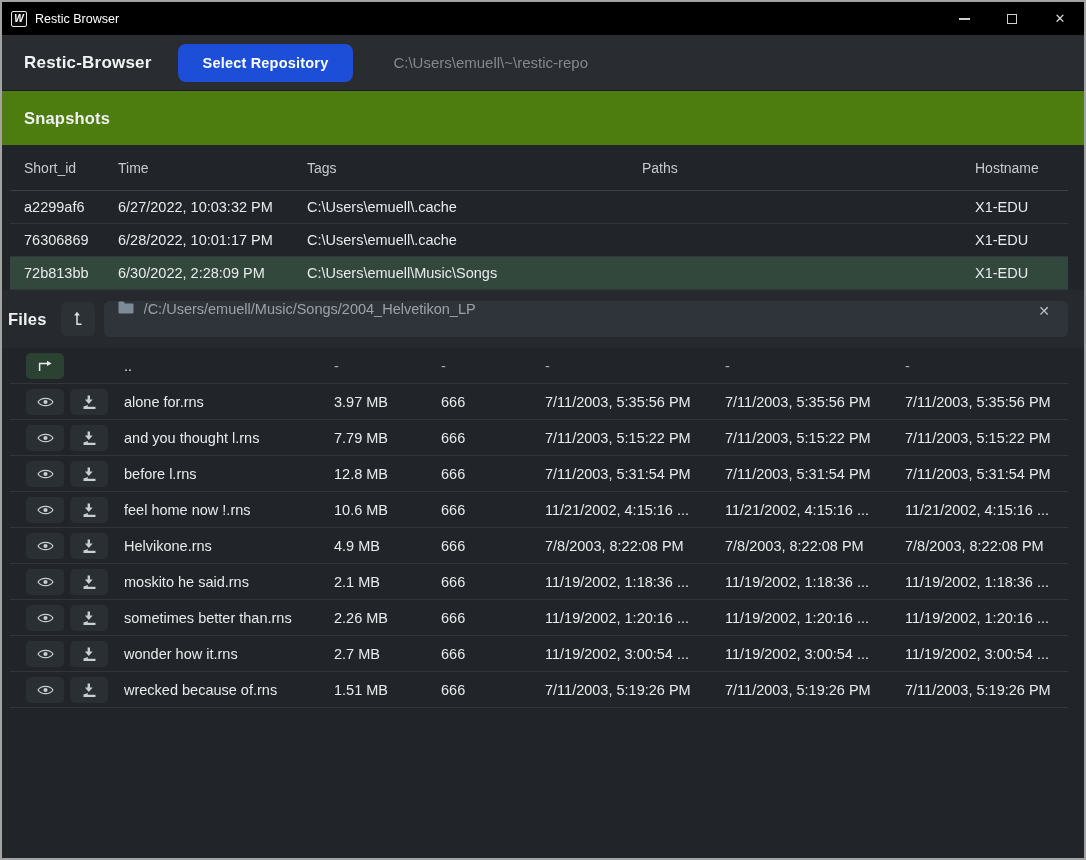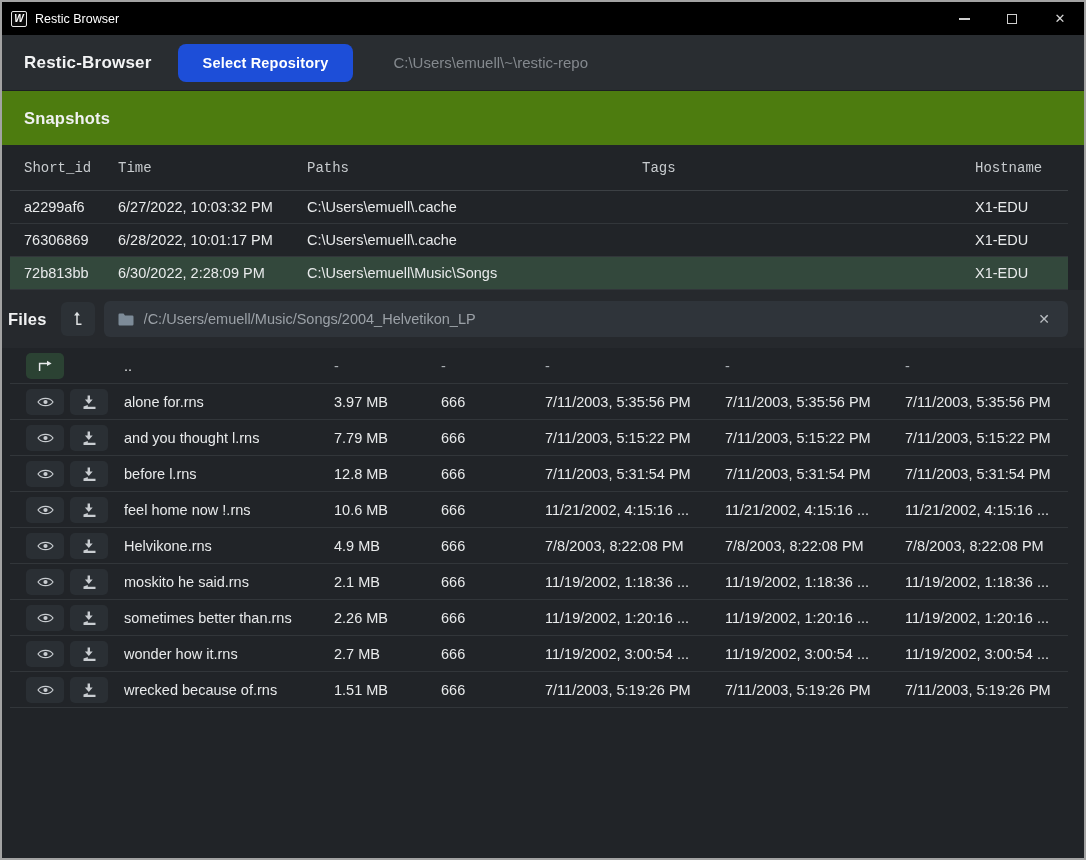--- a/index.html
+++ b/index.html
@@ -63,21 +63,21 @@
   }
   .section-title { font-size:16.5px; font-weight:bold; color:#f0f1f2; letter-spacing:.2px; }
 
   
   .snap-table, .files-table { margin:0 16px 0 8px; }
   .grid-snap  { display:grid; grid-template-columns:94px 189px 335px 333px 1fr; align-items:center; }
   .grid-files { display:grid; grid-template-columns:100px 210px 107px 104px 180px 180px 1fr; align-items:center; }
   .cell { padding-left:14px; white-space:nowrap; overflow:hidden; text-overflow:clip; font-size:14.5px; color:#e8eaeb; }
   .thead { border-bottom:1px solid #3c4044; }
   .thead .cell { font-size:14px; color:#c7cbce; }
-  .grid-snap.thead { height:46px;font-family:Liberation Mono, monospace; }
+  .grid-snap.thead { height:46px; }
   .grid-files.thead { height:40px; }
 
   .snap-row { height:33px; border-bottom:1px solid #32363a; }
   .snap-row.selected { background:#33483c; }
 
   .file-row { height:36px; border-bottom:1px solid #32363a; }
   .path-cell { display:flex; gap:6px; padding-left:16px; align-items:center; }
   .icon-btn {
     width:38px; height:26px; border:none; border-radius:5px;
     background:#2a2f34; display:flex; align-items:center; justify-content:center;
@@ -94,21 +94,21 @@
   }
   .up-btn {
     margin-left:14px;
     width:34px; height:34px; border:none; border-radius:6px;
     background:#2c3136; display:flex; align-items:center; justify-content:center;
     cursor:pointer;
   }
   .path-bar {
     margin-left:9px; flex:1; height:36px;
     background:#2f343a; border-radius:6px;
-    display:flex; align-items:center; padding:0 14px;
+    display:flex; align-items:flex-start; padding:0 14px;
     cursor:text;
   }
   .folder-ic { display:flex; margin-right:10px; }
   .path-text { color:#9ba1a7; font-size:14.5px; flex:1; white-space:nowrap; overflow:hidden; }
   .clear-btn { color:#b9bdc1; font-size:14px; cursor:pointer; padding:2px 4px; }
 </style>
 </head>
 <body>
 
 <div class="window">
@@ -138,22 +138,22 @@
   </div>
 
   <div class="strip">
     <span class="section-title">Snapshots</span>
   </div>
 
   <div class="snap-table">
     <div class="grid-snap thead" id="snap-head">
         <div class="cell">Short_id</div>
         <div class="cell">Time</div>
+        <div class="cell">Tags</div>
         <div class="cell">Paths</div>
-        <div class="cell">Tags</div>
         <div class="cell">Hostname</div>
       </div>
     <div id="snap-rows">
         <div class="grid-snap snap-row">
           <div class="cell">a2299af6</div>
           <div class="cell">6/27/2022, 10:03:32 PM</div>
           <div class="cell">C:\Users\emuell\.cache</div>
           <div class="cell"></div>
           <div class="cell">X1-EDU</div>
         </div>

